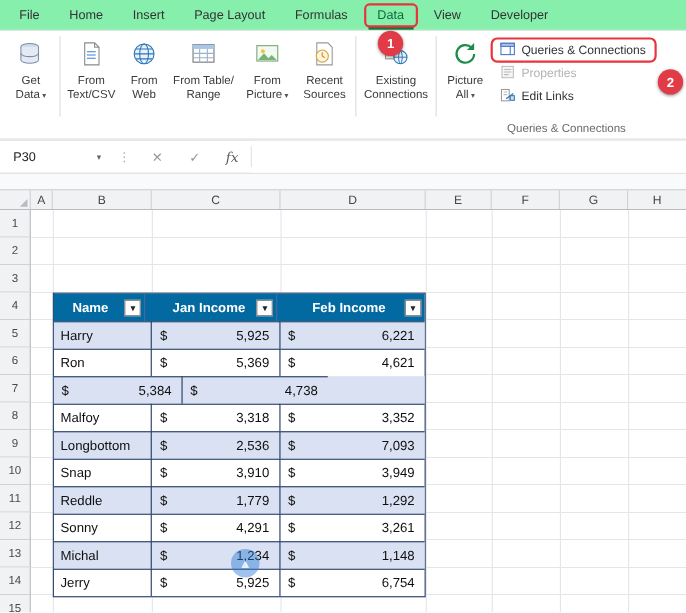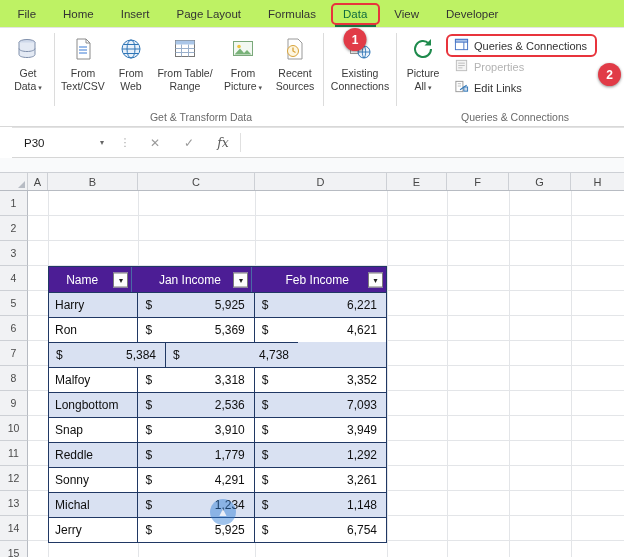--- a/index.html
+++ b/index.html
@@ -2,21 +2,21 @@
 <html><head>
 <meta charset="utf-8">
 <style>
   * { margin:0; padding:0; box-sizing:border-box; }
   html,body { background:#fff; }
   body { font-family:"Liberation Sans", sans-serif; }
   .app { position:relative; width:624px; height:557px; background:#fff; overflow:hidden; color:#222; }
 
   
   .tabbar { position:absolute; top:0; left:0; right:0; height:28px; display:flex; align-items:stretch;
-            background:#bef264; border-bottom:1px solid #e4e4e4; padding-left:4px; z-index:5; }
+            background:#86efac; border-bottom:1px solid #e4e4e4; padding-left:4px; z-index:5; }
   .tab { position:relative; display:flex; align-items:center; padding:0 13.5px; font-size:11.5px; color:#333; white-space:nowrap; }
   .tab.active { color:#0f6b3e; }
   .underline { position:absolute; left:5px; right:5px; bottom:0; height:3px; background:#17753f; }
   .annot-tab-box { position:absolute; left:1px; right:1px; top:3px; bottom:2px; border:2px solid #e8343c; border-radius:5px; pointer-events:none; }
   .annot-circle { position:absolute; width:23px; height:23px; border-radius:50%; background:#e13b47; color:#fff;
                   font-size:12px; font-weight:bold; display:flex; align-items:center; justify-content:center;
                   box-shadow:0 1px 3px rgba(0,0,0,.45); z-index:30; }
   .annot-circle.c1 { left:50%; top:28px; transform:translateX(-50%); }
   .annot-circle.c2 { left:598px; top:63px; }
 
@@ -34,21 +34,21 @@
   .gl1 { left:0; width:402px; }
   .gl2 { left:408px; width:214px; }
   .qstack { display:flex; flex-direction:column; gap:2px; padding-top:5px; margin-left:3px; }
   .stackitem { position:relative; display:flex; align-items:center; gap:5px; font-size:11px; color:#333;
                height:19px; padding:0 5px; white-space:nowrap; }
   .stackitem.disabled { color:#b3b3b3; }
   .annot-item-box { position:absolute; left:-3px; right:-5px; top:-2px; bottom:-2px; border:2px solid #e8343c;
                     border-radius:6px; pointer-events:none; }
 
   
-  .formulabar { position:absolute; top:127px; left:12px; right:0; height:31px; background:#fff;
+  .formulabar { position:absolute; top:127px; left:0; right:0; height:31px; background:#fff;
                 border-top:1px solid #e2e2e2; border-bottom:1px solid #d6d6d6; display:flex; align-items:stretch; }
   .namebox { width:100px; display:flex; align-items:center; padding:0 8px 0 12px; font-size:11.5px; color:#1a1a1a; }
   .nbarrow { margin-left:auto; font-size:8px; color:#666; }
   .fdots { width:26px; display:flex; align-items:center; justify-content:center; color:#a9a9a9; font-size:11px; }
   .fbtn { width:34px; display:flex; align-items:center; justify-content:center; color:#9a9a9a; font-size:12px; }
   .fbtn.fx { font-style:italic; font-family:"DejaVu Serif", serif; color:#5a5a5a; font-size:12.5px; }
   .fdiv { width:1px; background:#e0e0e0; margin:5px 0; }
   .finput { flex:1; background:#fff; }
   .spacer { position:absolute; top:158px; left:0; right:0; height:14px; background:#f9fafb; }
 
@@ -75,21 +75,21 @@
   .rowheaders { position:absolute; left:0; top:0; width:28px; }
   .rh { height:25px; display:flex; align-items:center; justify-content:center; background:#f1f2f4;
         border-bottom:1px solid #cdd0d5; border-right:1px solid #b7bbc2; font-size:10.5px; color:#4a4a4a; }
 
   .titlebox { position:absolute; left:48px; top:26px; width:339px; height:23px; background:#121212; color:#fff;
               font-weight:bold; font-size:12.5px; display:flex; align-items:center; justify-content:center;
               letter-spacing:0.2px; }
 
   .xtable { position:absolute; left:48px; top:75px; width:339px; border:1px solid #203864; background:#fff; }
   .xrow { display:flex; height:25px; }
-  .xrow.header { background:#4c1d95; color:#fff; font-weight:normal;gap:12px; }
+  .xrow.header { background:#0369a1; color:#fff; font-weight:bold;gap:12px; }
   .xrow.alt { background:#d9e1f2; }
   .hcell { position:relative; display:flex; align-items:center; justify-content:center; font-size:12px;
            border-right:1px solid #4a69a5; padding-right:16px; }
   .hcell.cd { border-right:none; }
   .filterbtn { position:absolute; right:3px; top:50%; transform:translateY(-50%); width:15px; height:15px;
                background:#fdfdfd; border:1px solid #7b7b7b; color:#222; font-size:8px;
                display:flex; align-items:center; justify-content:center; }
   .dcell { display:flex; align-items:center; font-size:12px; border-right:1px solid #203864;
            border-top:1px solid #203864; color:#0f0f0f; }
   .cb{width:90px}.cc{width:117px}.cd{width:132px}
@@ -255,21 +255,20 @@
               <rect x="2" y="2.5" width="7.5" height="11" fill="#fff" stroke="#999"></rect>
               <path d="M4 5h3.5M4 7.5h3.5" stroke="#bbb"></path>
               <path d="M6.5 11.5l7-5" stroke="#2e75b6" stroke-width="1.2"></path>
               <rect x="10.5" y="8.5" width="4" height="4.5" fill="#cfdded" stroke="#2e75b6"></rect>
             </svg>
         </span>
         <span>Edit Links</span>
       </div>
     </div>
 
-    <div class="grouplabel gl1">Get &amp; Transform Data</div>
     <div class="grouplabel gl2">Queries &amp; Connections</div>
   </div>
 
   <div class="annot-circle c2">2</div>
 
   <div class="formulabar">
     <div class="namebox">
       <span>P30</span>
       <span class="nbarrow">▾</span>
     </div>

